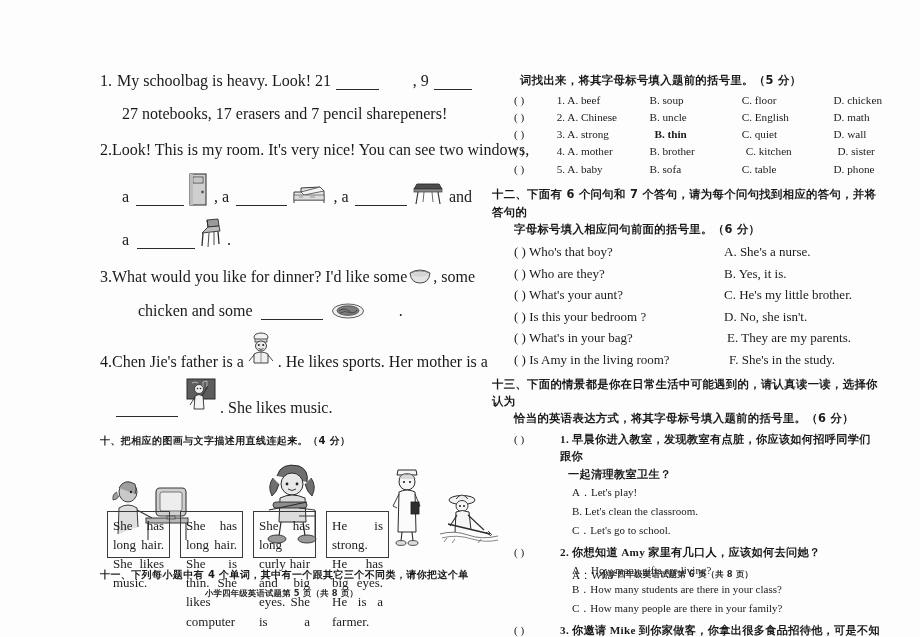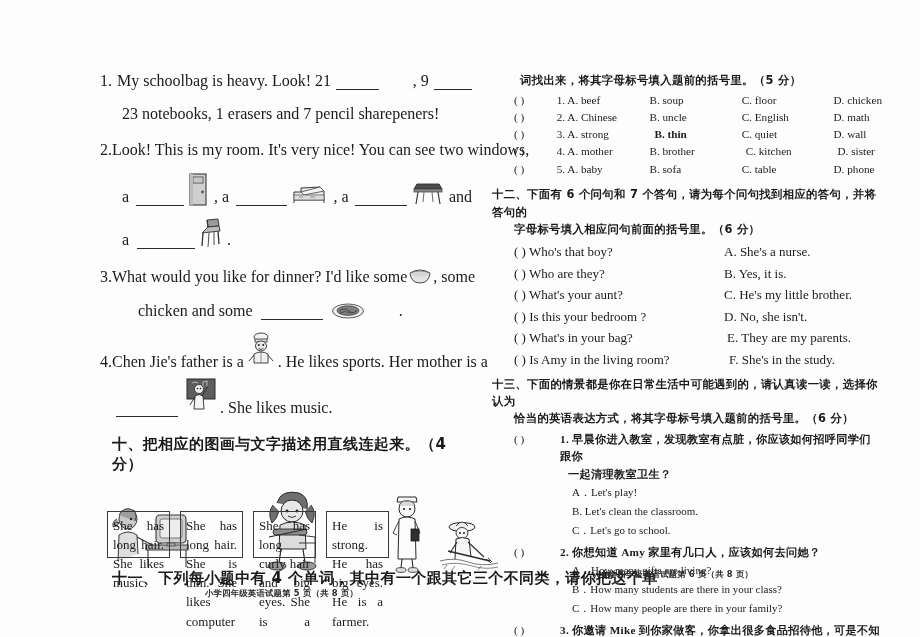--- a/index.html
+++ b/index.html
@@ -36,24 +36,23 @@
   }
 
   
   .q, .line, .sec, .opt, .cn {
     font-size: 11.4px;
     line-height: 1.35;
     letter-spacing: 0.1px;
   }
   .cn, .sec {
     font-family: "DejaVu Sans", "Liberation Sans", sans-serif;
-    font-size: 15px;
+    font-size: 10px;
     font-weight: 600;
     letter-spacing: 0.4px;
-    margin-left: 12px;
   }
   .blank {
     display: inline-block;
     border-bottom: 1px solid #2a2a2a;
     height: 0.92em;
     vertical-align: baseline;
   }
   .w70 { width: 70px; }
   .w62 { width: 62px; }
   .w58 { width: 58px; }
@@ -184,21 +183,21 @@
         <span class="gap8"></span>
         <span>My schoolbag is heavy. Look! 21</span>
         <span class="gap8"></span>
         <span class="blank w70"></span>
         <span class="gap34"></span>
         <span class="gap20"></span>
         <span>, 9</span>
         <span class="gap8"></span>
         <span class="blank w62"></span>
       </div>
-      <div class="indent" style="margin-top:15px;">23 notebooks, 1 erasers and 7 pencil sharepeners!</div>
+      <div class="indent" style="margin-top:15px;">27 notebooks, 17 erasers and 7 pencil sharepeners!</div>
     </div>
 
     <div class="blk" style="margin-top:18px;">
       <div class="rowline">
         <span>2.</span>
         <span class="gap8"></span>
         <span>Look! This is my room. It's very nice! You can see two windows,</span>
       </div>
 
       <div class="rowline indent" style="margin-top:13px;">

